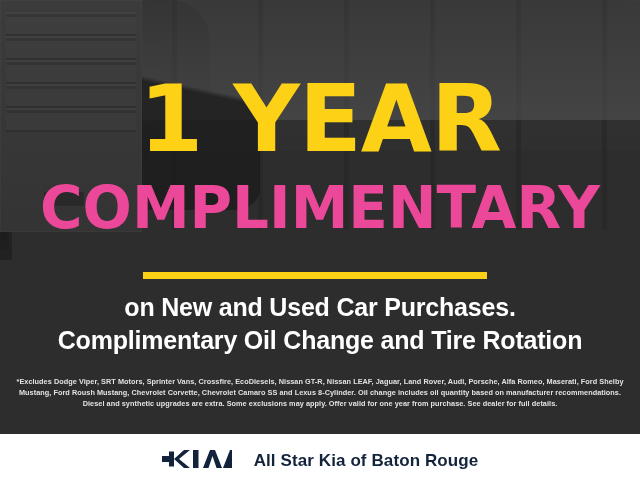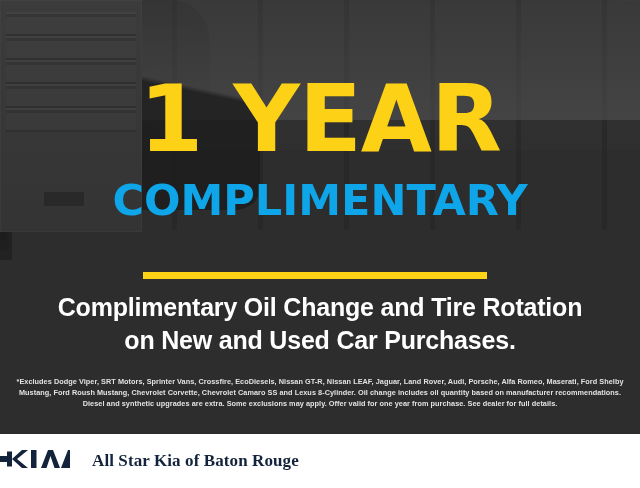--- a/index.html
+++ b/index.html
@@ -125,22 +125,22 @@
     font-weight: bold;
     letter-spacing: -1px;
     line-height: 1;
     font-family: "DejaVu Sans", sans-serif;
   }
 
   .headline-sub {
     position: absolute;
     top: 176px;
     left: 0; right: 0;
-    color: #0ea5e9;
-    font-size: 43px;
+    color: #ec4899;
+    font-size: 58px;
     font-weight: bold;
     line-height: 1.12;
     letter-spacing: 0px;
     font-family: "DejaVu Sans", sans-serif;
   }
 
   .rule {
     position: absolute;
     top: 272px;
     left: 143px;
@@ -173,23 +173,22 @@
   }
 
   
   .footer-bar {
     position: absolute;
     left: 0; right: 0; bottom: 0;
     height: 54px;
     background: #ffffff;
     display: flex;
     align-items: center;
-    justify-content: flex-start;
+    justify-content: center;
     gap: 22px;
-    font-family: Liberation Serif, serif;
   }
   .kia-logo { display: block; }
   .dealer-name {
     color: #12233b;
     font-size: 17px;
     font-weight: bold;
     letter-spacing: 0.1px;
     white-space: nowrap;
   }
 </style>
@@ -218,22 +217,22 @@
 
     <div class="headline-year">1 YEAR</div>
 
     <div class="headline-sub">
       <div>COMPLIMENTARY</div>
     </div>
 
     <div class="rule"></div>
 
     <div class="offer-text">
+      <div>on New and Used Car Purchases.</div>
       <div>Complimentary Oil Change and Tire Rotation</div>
-      <div>on New and Used Car Purchases.</div>
     </div>
 
     <div class="disclaimer">*Excludes Dodge Viper, SRT Motors, Sprinter Vans, Crossfire, EcoDiesels, Nissan GT-R, Nissan LEAF, Jaguar, Land Rover, Audi, Porsche, Alfa Romeo, Maserati, Ford Shelby Mustang, Ford Roush Mustang, Chevrolet Corvette, Chevrolet Camaro SS and Lexus 8-Cylinder. Oil change includes oil quantity based on manufacturer recommendations. Diesel and synthetic upgrades are extra. Some exclusions may apply. Offer valid for one year from purchase. See dealer for full details.</div>
   </div>
 
   <div class="footer-bar">
     <span class="kia-logo">
       <svg width="70" height="20" viewBox="0 0 140 40" aria-hidden="true">
         <g fill="#12233b">
 

